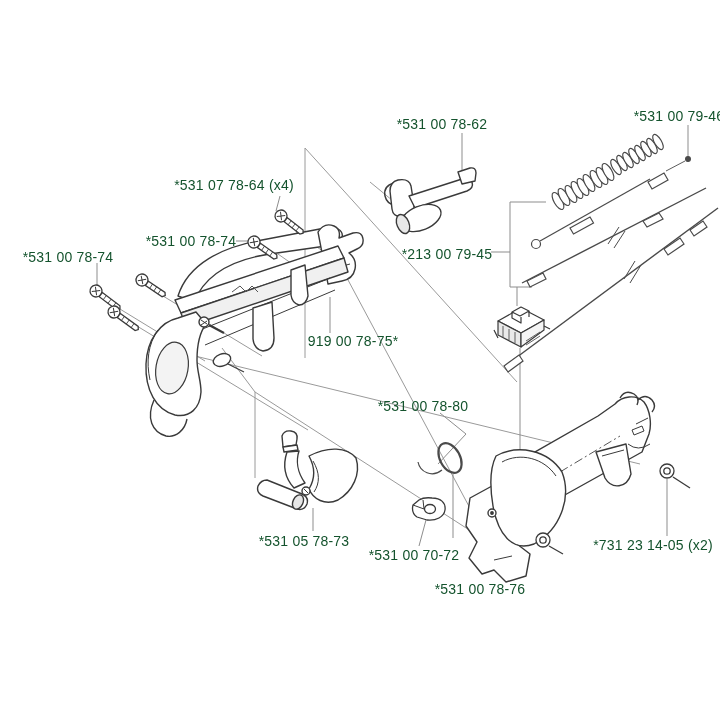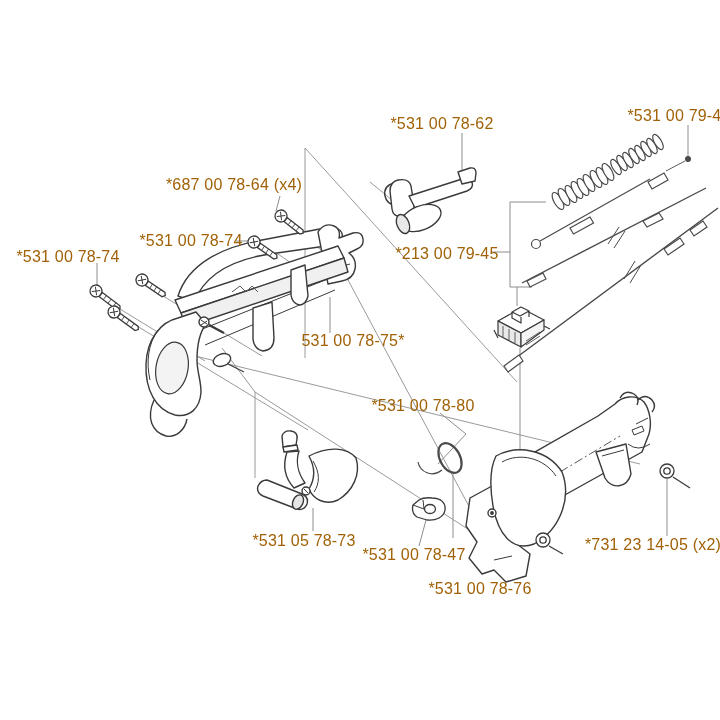--- a/index.html
+++ b/index.html
@@ -3,21 +3,21 @@
 <meta charset="utf-8">
 <style>
   html,body{margin:0;padding:0;background:#ffffff;}
   .stage{
     position:relative;width:720px;height:720px;background:#ffffff;
     font-family:"Liberation Sans",sans-serif;overflow:hidden;
   }
   .stage svg{position:absolute;left:0;top:0;}
   .plabel{
     position:absolute;transform:translate(-50%,-50%);
-    font-size:16px;letter-spacing:.2px;color:#a16207;white-space:nowrap;
+    font-size:14px;letter-spacing:.2px;color:#14532d;white-space:nowrap;
   }
   .plabel b{font-weight:normal;}
 </style>
 </head>
 <body>
 
 <div class="stage">
 
 <svg width="720" height="720" viewBox="0 0 720 720">
 
@@ -232,24 +232,24 @@
   <g transform="translate(114,312) rotate(36)" stroke="#3a3a3a" stroke-width="1.3" fill="#ffffff">
     <circle cx="0" cy="0" r="6"></circle>
     <path d="M-3,-3 l6,6 M-3,3 l6,-6" stroke-width="1" fill="none"></path>
     <path d="M6,-2.6 L28,-2.6 L30,0 L28,2.6 L6,2.6 Z"></path>
     <path d="M11,-2.6 V2.6 M17,-2.6 V2.6 M23,-2.6 V2.6" stroke-width="0.8" fill="none"></path>
   </g>
 </svg>
 
 <div class="plabel" style="left:442px;top:124px"><span>*531 00 78-62</span></div>
 <div class="plabel" style="left:679px;top:116px"><span>*531 00 79-46</span></div>
-<div class="plabel" style="left:234px;top:185px"><span>*687 00 78-64</span> <b>(x4)</b></div>
+<div class="plabel" style="left:234px;top:185px"><span>*531 07 78-64</span> <b>(x4)</b></div>
 <div class="plabel" style="left:191px;top:241px"><span>*531 00 78-74</span></div>
 <div class="plabel" style="left:68px;top:257px"><span>*531 00 78-74</span></div>
 <div class="plabel" style="left:447px;top:254px"><span>*213 00 79-45</span></div>
-<div class="plabel" style="left:353px;top:341px"><span>531 00 78-75*</span></div>
+<div class="plabel" style="left:353px;top:341px"><span>919 00 78-75*</span></div>
 <div class="plabel" style="left:423px;top:406px"><span>*531 00 78-80</span></div>
 <div class="plabel" style="left:304px;top:541px"><span>*531 05 78-73</span></div>
-<div class="plabel" style="left:414px;top:555px"><span>*531 00 78-47</span></div>
+<div class="plabel" style="left:414px;top:555px"><span>*531 00 70-72</span></div>
 <div class="plabel" style="left:653px;top:545px"><span>*731 23 14-05</span> <b>(x2)</b></div>
 <div class="plabel" style="left:480px;top:589px"><span>*531 00 78-76</span></div>
 
 </div>
 
 </body></html>

